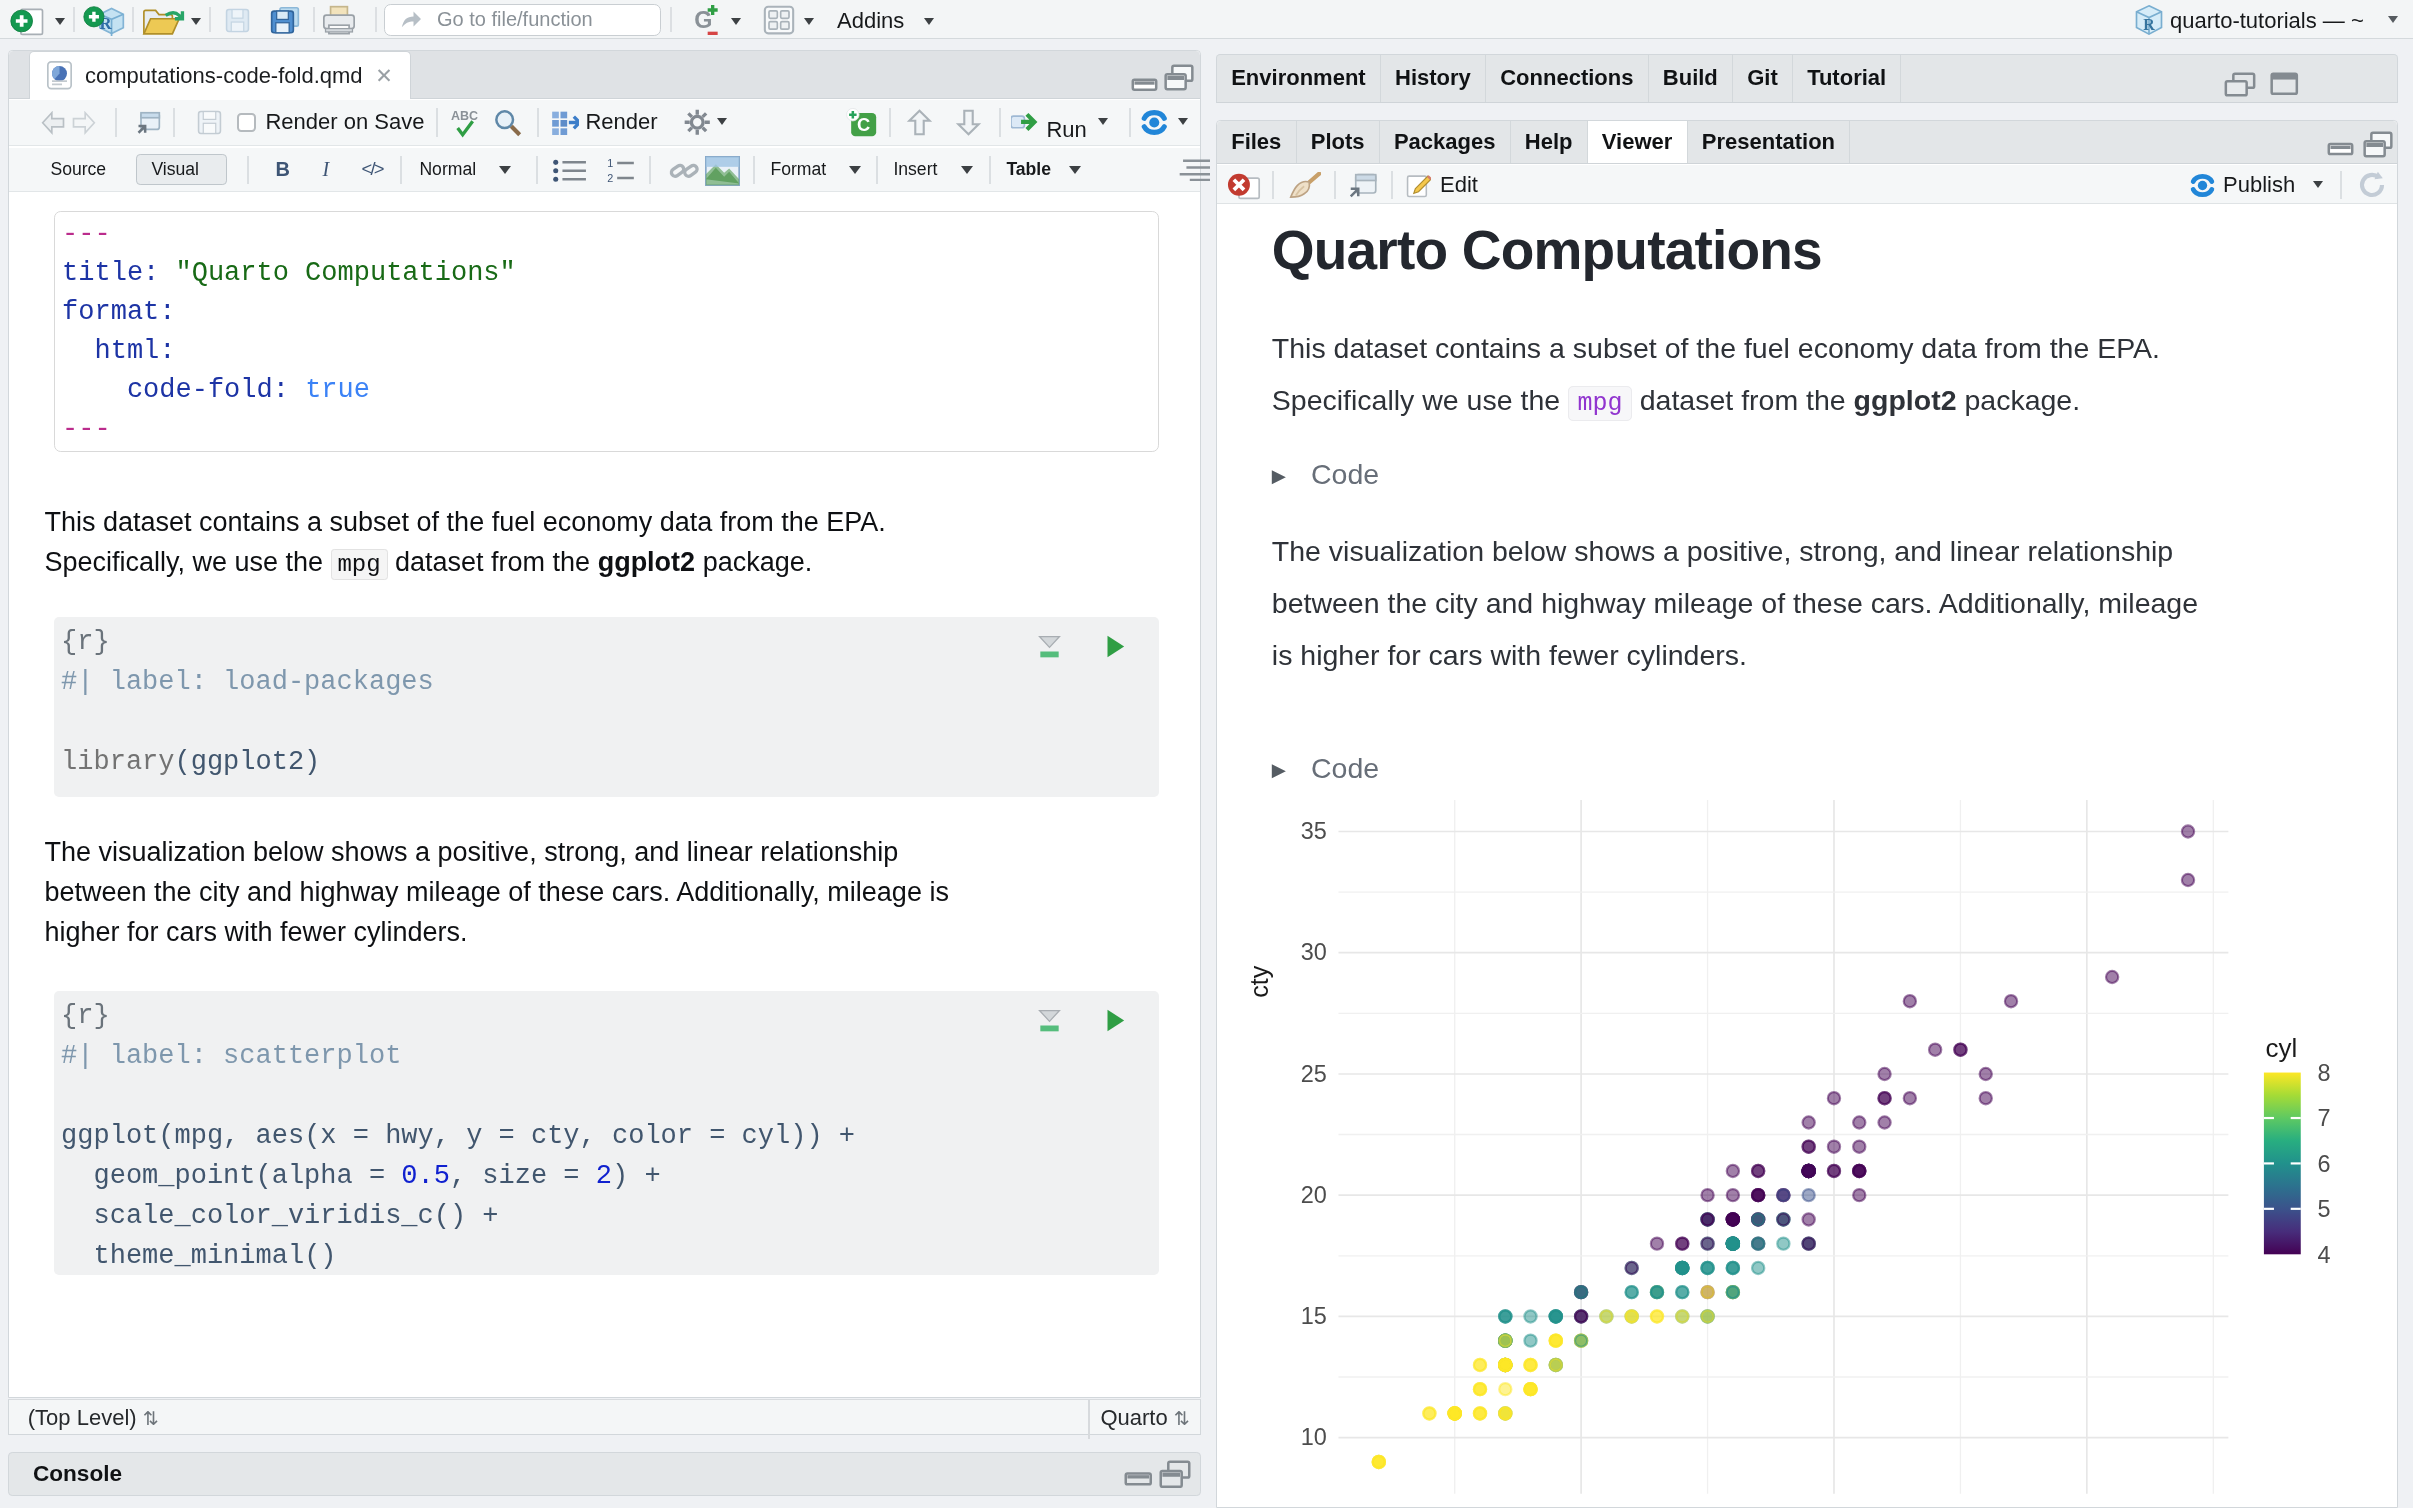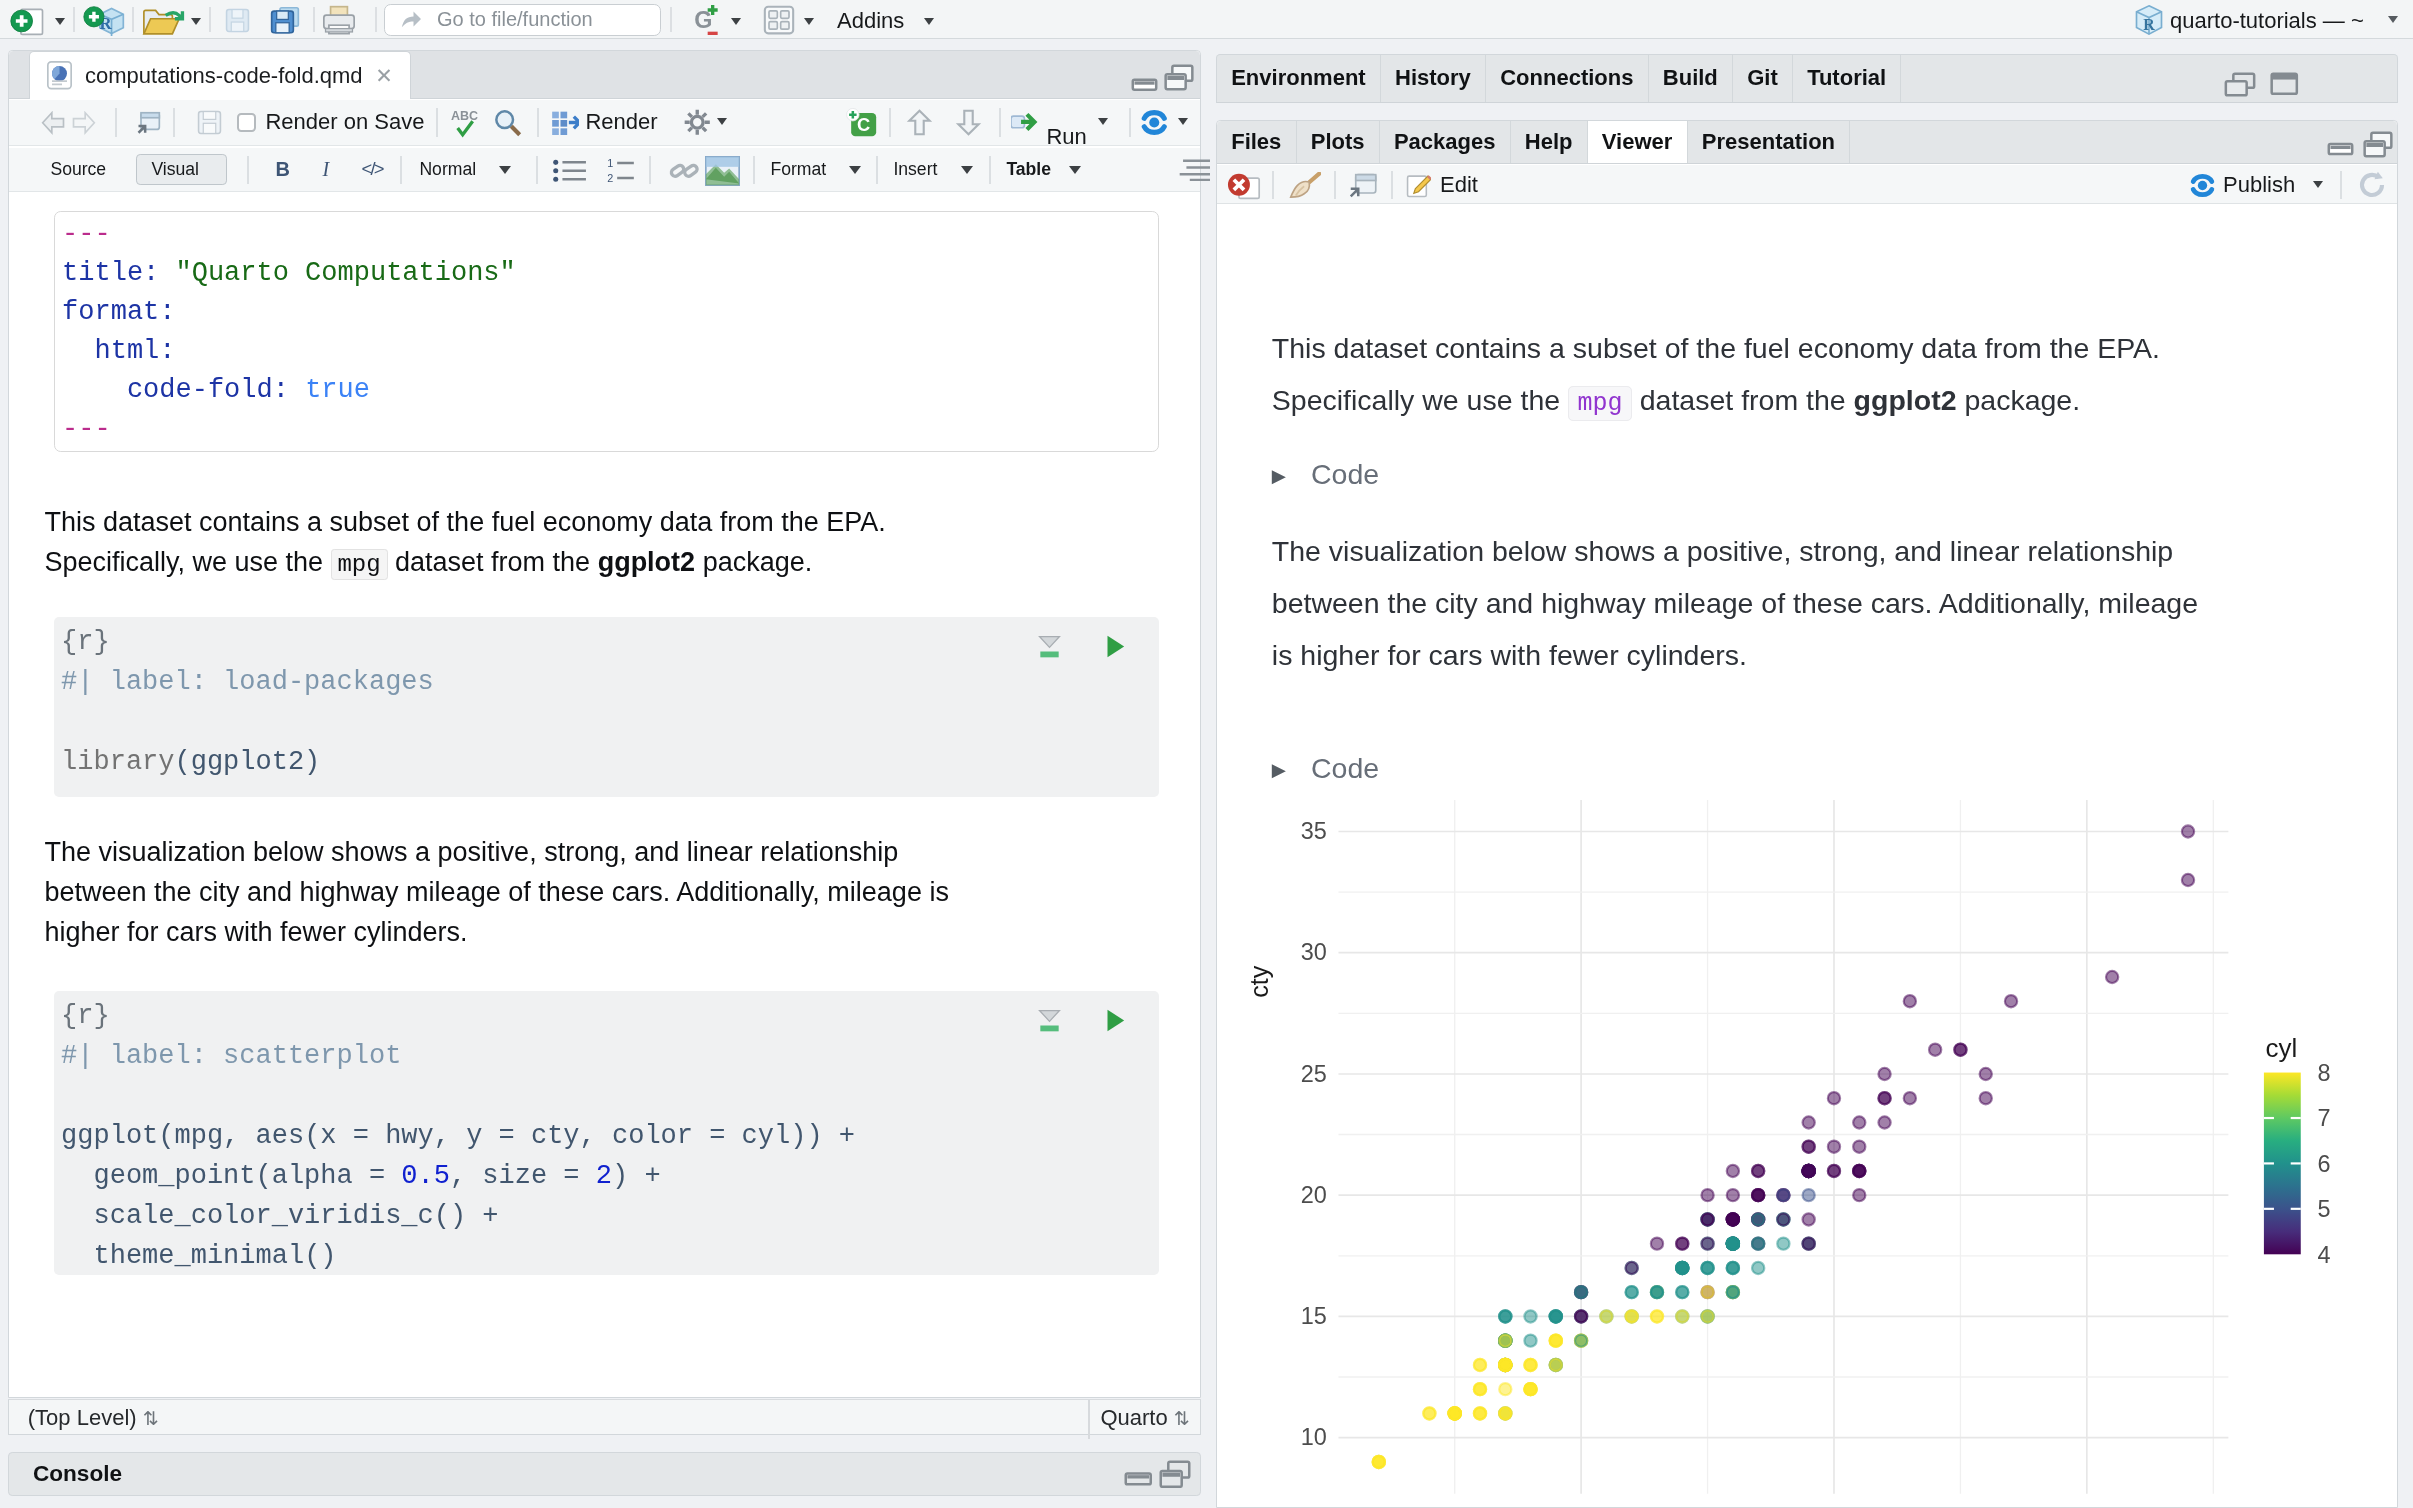--- a/index.html
+++ b/index.html
@@ -228,21 +228,21 @@
         <path d="M16 2L4 14h7v16h10V14h7z" fill="#f2f5f7" stroke="#aab2b8" stroke-width="2.5"></path>
       </svg>
     <svg style="position:absolute;left:946px;top:9.2px;" width="27" height="27" viewBox="0 0 32 32">
         <path d="M16 30L4 18h7V2h10v16h7z" fill="#f2f5f7" stroke="#aab2b8" stroke-width="2.5"></path>
       </svg>
     <div class="tsep" style="left:990px;"></div>
     <svg style="position:absolute;left:1002px;top:11px;" width="28.5" height="23.5" viewBox="0 0 34 28">
         <rect x="0" y="6" width="16" height="14" rx="3" fill="#dce9f6" stroke="#9fb9d4" stroke-width="2"></rect>
         <path d="M12 13h14m-7-9l9 9-9 9" fill="none" stroke="#2f9e44" stroke-width="5"></path>
       </svg>
-    <span class="tlab" style="left:1037px;top:24px;">Run</span>
+    <span class="tlab" style="left:1037px;top:17px;">Run</span>
     <div class="caret" style="left:1089px;top:18.4px;"></div>
     <div class="tsep" style="left:1120px;"></div>
     <svg style="position:absolute;left:1131px;top:9.2px;" width="28.5" height="27" viewBox="0 0 34 32">
         <path d="M5 11a13 11 0 0124 0" fill="none" stroke="#2186d8" stroke-width="6" stroke-linecap="round"></path>
         <path d="M29 21a13 11 0 01-24 0" fill="none" stroke="#2186d8" stroke-width="6" stroke-linecap="round"></path>
         <circle cx="17" cy="16" r="6" fill="#2186d8"></circle>
       </svg>
     <div class="caret" style="left:1169px;top:18.4px;"></div>
   </div>
 
@@ -429,20 +429,21 @@
         <rect x="2" y="6" width="28" height="12" rx="2" fill="#fff" stroke="#848b91" stroke-width="3"></rect>
         <rect x="4" y="8" width="24" height="4" fill="#848b91"></rect>
       </svg>
     <svg style="position:absolute;left:1146px;top:10px;" width="30" height="27" viewBox="0 0 36 32">
         <rect x="10" y="2" width="24" height="18" rx="2" fill="#f6f8f9" stroke="#848b91" stroke-width="3"></rect>
         <rect x="2" y="12" width="24" height="18" rx="2" fill="#f6f8f9" stroke="#848b91" stroke-width="3"></rect>
         <rect x="4" y="14" width="20" height="5" fill="#848b91"></rect>
       </svg>
   </div>
   <div id="viewer">
+    <div id="qtitle">Quarto Computations</div>
     <div class="qp" style="top:116px;">This dataset contains a subset of the fuel economy data from the EPA.<br>Specifically we use the <span class="qcode">mpg</span> dataset from the <b>ggplot2</b> package.</div>
     <div class="fold" style="top:252px;"><span class="tri">▶</span>Code</div>
     <div class="qp" style="top:319px;">The visualization below shows a positive, strong, and linear relationship<br>between the city and highway mileage of these cars. Additionally, mileage<br>is higher for cars with fewer cylinders.</div>
     <div class="fold" style="top:546px;"><span class="tri">▶</span>Code</div>
   </div>
 </div>
 
 <svg class="abs" style="left:1217px;top:784px;" width="1180" height="722" viewBox="0 0 1408 862">
 <g transform="translate(-1452,-936)">
       <line x1="1735.4" y1="955.0" x2="1735.4" y2="1783.5" stroke="#f0f0f0" stroke-width="1.6"></line>

